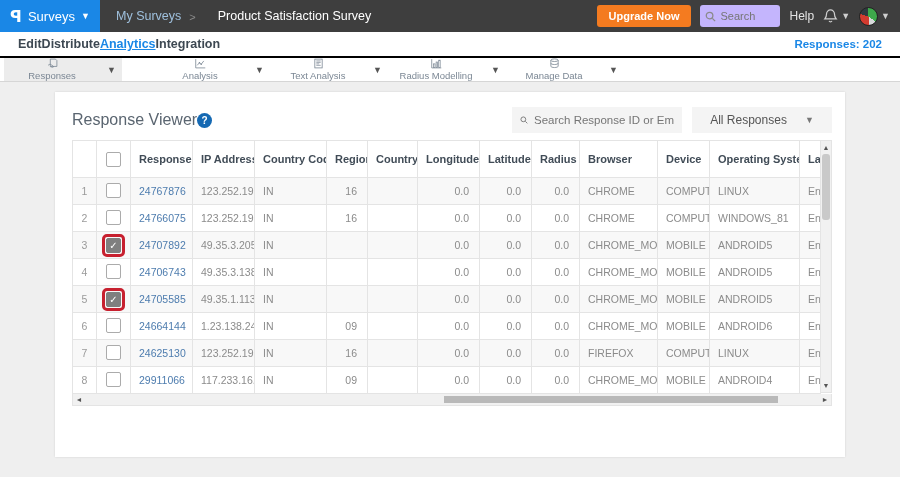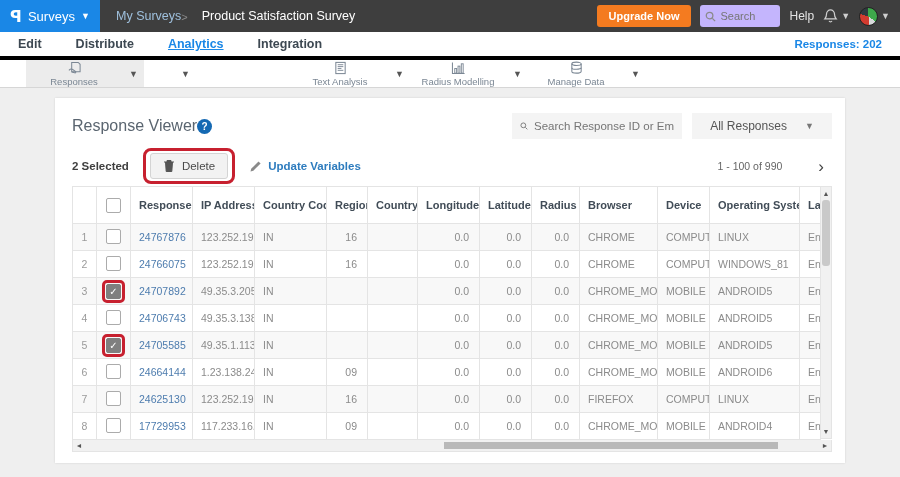--- a/index.html
+++ b/index.html
@@ -5,40 +5,40 @@
   * { margin:0; padding:0; box-sizing:border-box; }
   html,body { width:900px; height:477px; overflow:hidden; }
   body { font-family:"Liberation Sans", sans-serif; background:#efefef; color:#444; }
 
   
   .topbar { height:32px; background:#3e3e3e; display:flex; align-items:center; }
   .brand { width:100px; height:32px; background:#1a87e6; display:flex; align-items:center; justify-content:center; gap:6px; color:#fff; cursor:pointer; }
   .brand .logo { font-weight:bold; font-size:16px; font-family:"DejaVu Sans", sans-serif; transform:scaleX(-1); display:inline-block; }
   .brand .lbl { font-size:13px; }
   .caret { font-size:9px; color:inherit; line-height:1; }
-  .crumbs { display:flex; align-items:flex-end; gap:0; margin-left:16px; font-size:12.5px; }
+  .crumbs { display:flex; align-items:flex-end; gap:8px; margin-left:16px; font-size:12.5px; }
   .crumbs .c1 { color:#9fc0dd; cursor:pointer; }
   .crumbs .sep { color:#8a8a8a; font-size:11px; }
   .crumbs .c2 { color:#ffffff;margin-left:14px; }
   .top-right { margin-left:auto; display:flex; align-items:center; gap:9px; padding-right:10px; }
   .upgrade { background:#f47b20; color:#fff; border:none; border-radius:3px; font-size:11px; font-weight:bold; padding:5px 12px; cursor:pointer; font-family:inherit; }
   .top-search { background:#c4b5fd; border-radius:3px; height:22px; width:80px; display:flex; align-items:center; padding:0 5px; gap:4px; }
   .top-search input { border:none; outline:none; width:55px; font-size:11px; color:#555; font-family:inherit; background:transparent; }
   .help { color:#e3e3e3; font-size:12px; cursor:pointer; }
   .bell-wrap, .avatar-wrap { display:flex; align-items:center; gap:3px; color:#cfcfcf; cursor:pointer; }
   .avatar { width:19px; height:19px; border-radius:50%; background:conic-gradient(#3ea94b 0 35%, #d8dadb 35% 50%, #d23b2f 50% 80%, #2f3a40 80% 100%); border:1px solid #222; }
 
   
-  .nav { height:24px; background:#fff; display:flex; align-items:center; padding:0 18px; gap:34px; font-size:12.5px; font-weight:bold; }
+  .nav { height:24px; background:#fff; display:flex; align-items:center; padding:0 18px; font-size:12.5px; font-weight:bold; }
   .nav .tab { color:#3d4852; cursor:pointer; }
   .nav .tab.active { color:#1a87e6; text-decoration:underline; }
   .nav .resp-count { margin-left:auto; color:#1a87e6; font-size:11.5px; font-weight:bold; }
 
   
-  .ribbon { height:32px; background:#fff; border-top:4px solid #000000; border-bottom:1px solid #d6d6d6; display:flex; padding-left:26px; }
+  .ribbon { height:26px; background:#fff; border-top:2px solid #000000; border-bottom:1px solid #d6d6d6; display:flex; padding-left:4px; }
   .rgroup { width:118px; display:flex; align-items:stretch; cursor:pointer; }
   .rgroup.selected { background:#ececec; }
   .rmain { flex:1; display:flex; flex-direction:column; align-items:center; justify-content:center; color:#7b8794; }
   .rmain svg { width:15px; height:14px; }
   .rmain .rlabel { font-size:9.5px; margin-top:1px; white-space:nowrap; }
   .rcaret { width:22px; display:flex; align-items:center; justify-content:center; color:#555; font-size:9px; border-left:1px solid transparent; }
 
   
   .content { padding:10px 55px 0 55px; }
   .panel { background:#fff; width:790px; height:365px; padding:12px 13px 10px 17px; box-shadow:0 0 2px rgba(0,0,0,.12); }
@@ -139,20 +139,29 @@
     <div class="rmain">
       <svg viewBox="0 0 16 15">
           <path d="M5 1.5h7l2 2v8H5z" fill="none" stroke="#7b8794" stroke-width="1.1"></path>
           <path d="M2 10c1.5-1.5 3-1.8 4.5-.6l2.5 1.8c.8.6.3 1.8-.8 1.5L5 11.8" fill="none" stroke="#7b8794" stroke-width="1.1"></path>
         </svg>
       <span class="rlabel">Responses</span>
     </div>
     <span class="rcaret">▼</span>
   </div>
   <div class="rgroup" style="margin-left:30px">
+    <div class="rmain">
+      <svg viewBox="0 0 16 15">
+          <path d="M1.5 1.5v12h13" fill="none" stroke="#7b8794" stroke-width="1.1"></path>
+          <path d="M3.5 10l3-3.5 2.5 2 3.5-4.5" fill="none" stroke="#7b8794" stroke-width="1.1"></path>
+          <circle cx="6.5" cy="6.5" r="1" fill="#7b8794"></circle>
+          <circle cx="9" cy="8.5" r="1" fill="#7b8794"></circle>
+        </svg>
+      <span class="rlabel">Analysis</span>
+    </div>
     <span class="rcaret">▼</span>
   </div>
   <div class="rgroup">
     <div class="rmain">
       <svg viewBox="0 0 16 15">
           <rect x="3" y="1.5" width="10" height="12" fill="none" stroke="#7b8794" stroke-width="1.1"></rect>
           <line x1="5" y1="4" x2="11" y2="4" stroke="#7b8794"></line>
           <line x1="5" y1="6" x2="11" y2="6" stroke="#7b8794"></line>
           <line x1="5" y1="8" x2="9" y2="8" stroke="#7b8794"></line>
           <line x1="5" y1="10" x2="11" y2="10" stroke="#7b8794"></line>
@@ -202,41 +211,20 @@
             </svg>
           <input placeholder="Search Response ID or Email" style="">
         </div>
         <div class="rv-filter">
           <span>All Responses</span>
           <span class="caret">▼</span>
         </div>
       </div>
     </div>
 
-    <div class="actions">
-      <span class="sel-count">2 Selected</span>
-      <span class="annot-red">
-        <button class="btn-delete">
-          <svg width="12" height="14" viewBox="0 0 12 14">
-              <path d="M1 3h10M4 3V1.5h4V3M2.5 3l.7 9.5h5.6L9.5 3" fill="#555" stroke="#555" stroke-width="1"></path>
-            </svg>
-          <span>Delete</span>
-        </button>
-      </span>
-      <span class="link-action">
-        <svg width="13" height="13" viewBox="0 0 13 13">
-            <path d="M1.5 11.5l.7-2.8 7.3-7.3 2.1 2.1-7.3 7.3z" fill="#8a8a8a"></path>
-          </svg>
-        <span>Update Variables</span>
-      </span>
-      <span class="pager">
-        <span class="range">1 - 100 of 990</span>
-        <span class="next">›</span>
-      </span>
-    </div>
 
     <div class="table-area">
       <div class="table-flex">
         <table>
           <colgroup>
             <col style="width:24px">
               <col style="width:34px">
               <col style="width:62px">
               <col style="width:62px">
             <col style="width:72px">
@@ -393,21 +381,21 @@
                 <td>FIREFOX</td>
                 <td>COMPUTER</td>
                 <td>LINUX</td>
                 <td>Eng</td>
               </tr>
               <tr>
                 <td class="c-num">8</td>
                 <td class="c-cb"><span class="cbwrap">
                     <span class="cb"></span>
                   </span></td>
-                <td class="r link">17729953</td>
+                <td class="r link">29911066</td>
                 <td>117.233.16.177</td>
                 <td>IN</td>
                 <td class="r">09</td>
                 <td></td>
                 <td class="r">0.0</td>
                 <td class="r">0.0</td>
                 <td class="r">0.0</td>
                 <td>CHROME_MOBILE</td>
                 <td>MOBILE</td>
                 <td>ANDROID4</td>

